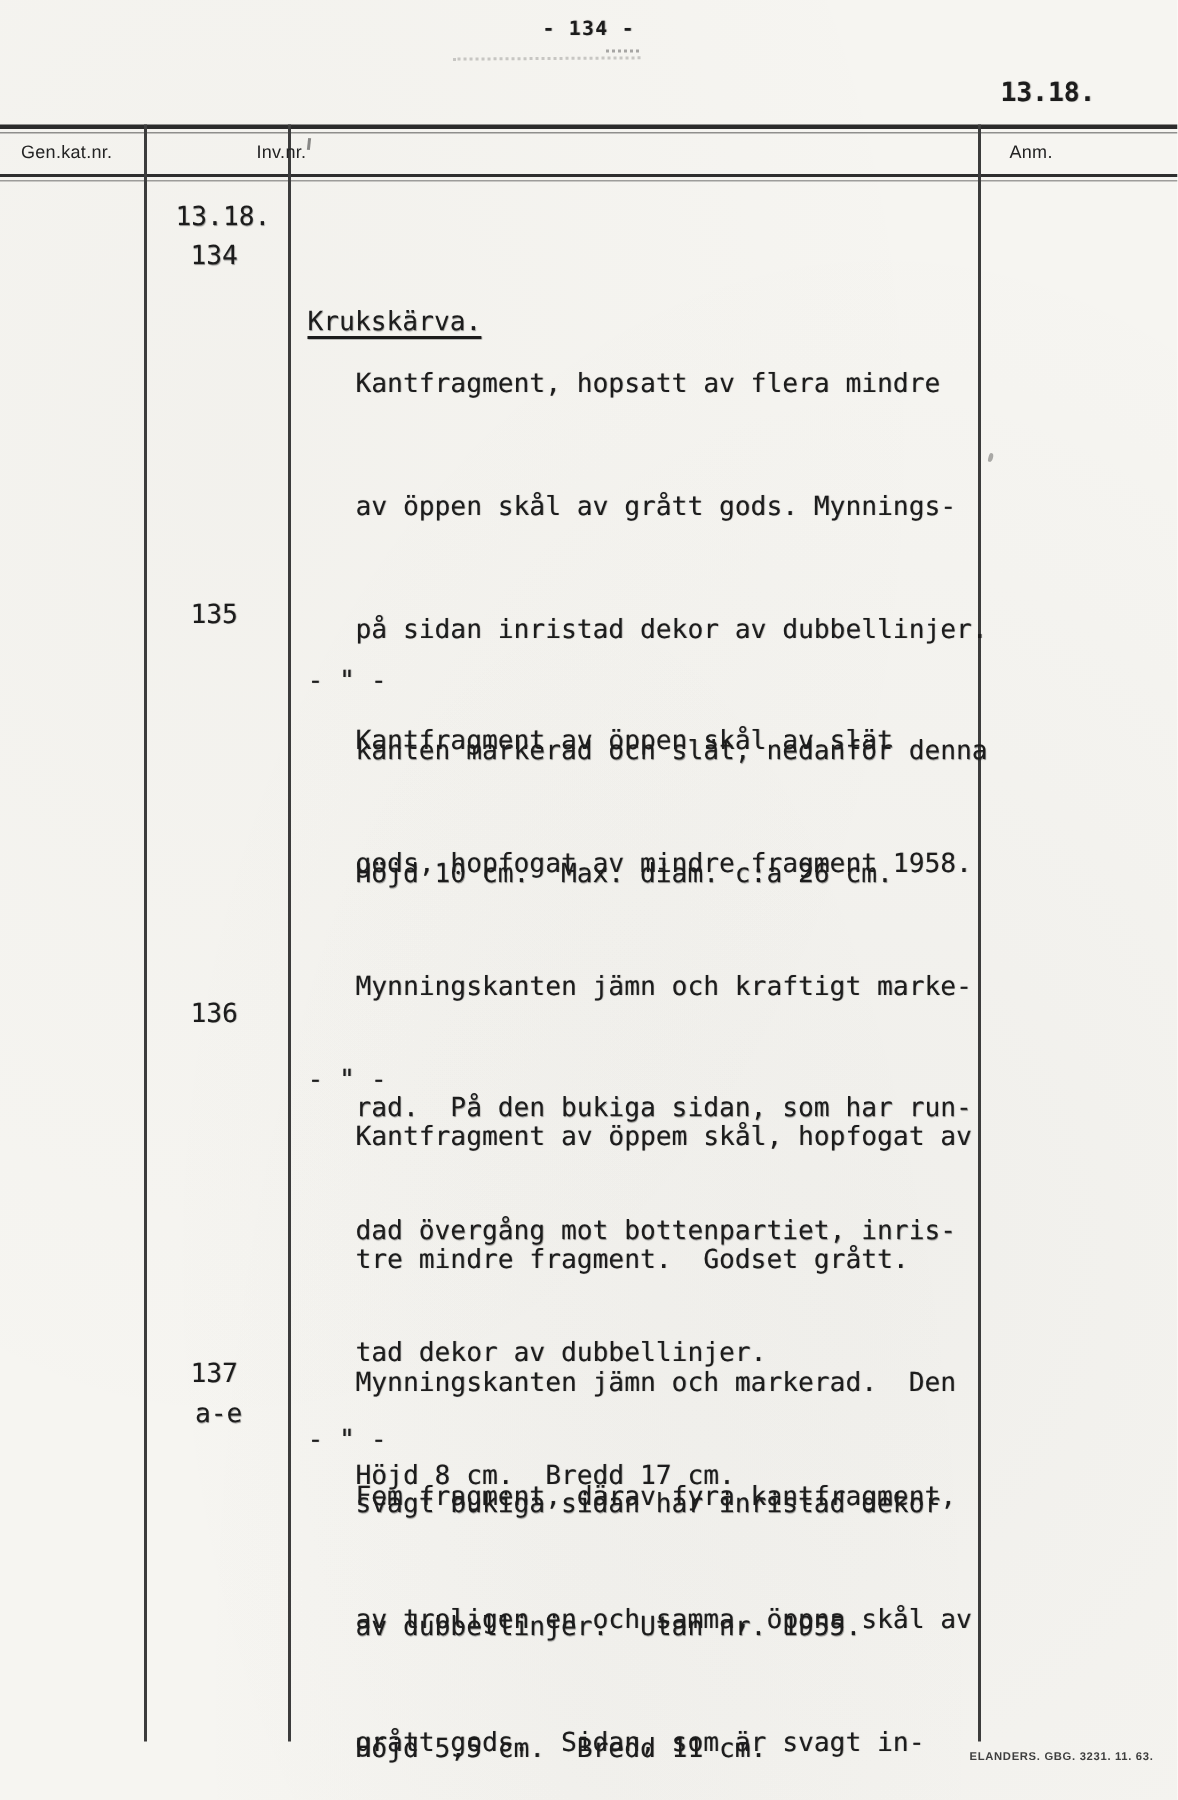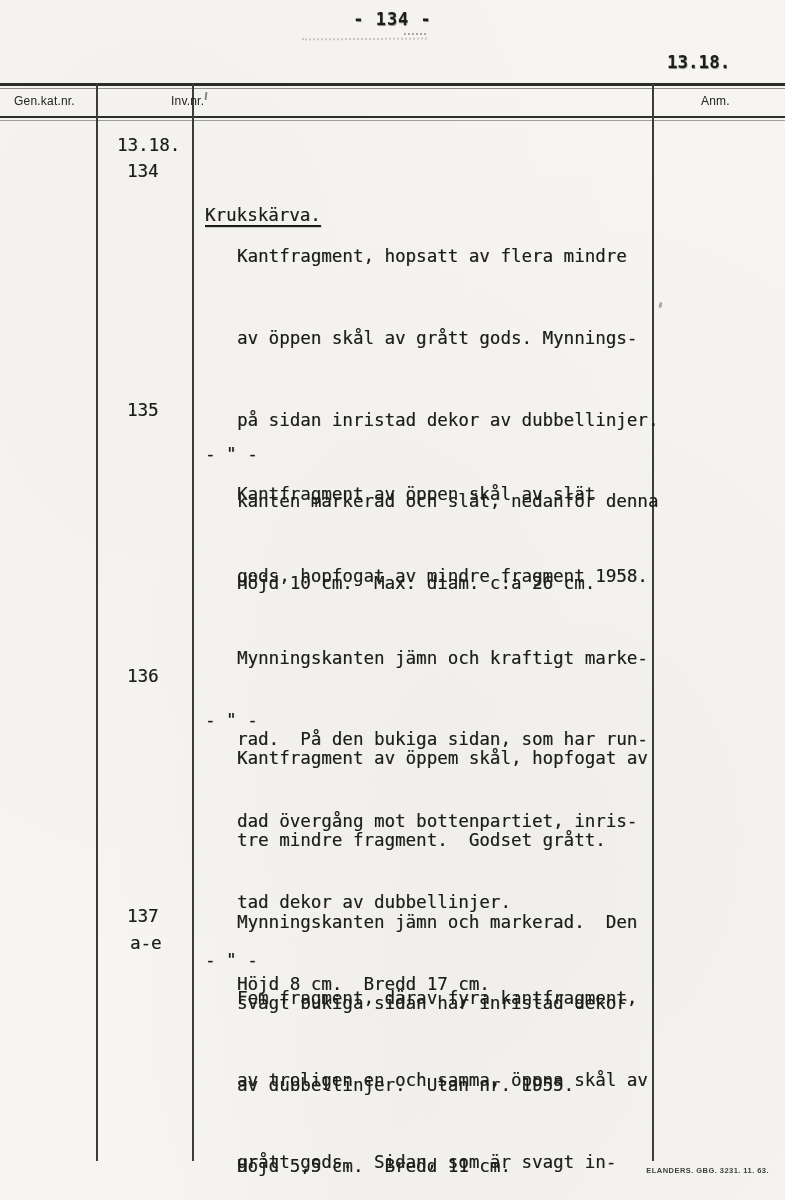--- a/index.html
+++ b/index.html
@@ -23,21 +23,21 @@
     font-size: 17.5px;
     line-height: 27.2px;
     white-space: pre;
     color: #1c1c1c;
     text-shadow: 0.4px 0.4px 0.6px rgba(25,25,25,0.45);
   }
   .page-number {
     position: absolute;
     left: 0; right: 0; top: 6px;
     text-align: center;
-    font-size: 17px;
+    font-size: 13px;
     font-weight: 700;
     letter-spacing: 1px;
     text-shadow: 0.5px 0.5px 0.7px rgba(25,25,25,0.5);
   }
   .section-ref {
     position: absolute;
     left: 667px; top: 49px;
     font-size: 17.5px;
     font-weight: 700;
     text-shadow: 0.5px 0.5px 0.7px rgba(25,25,25,0.5);
@@ -55,21 +55,21 @@
   .col-header {
     position: absolute;
     top: 94px;
     font-family: "Liberation Sans", sans-serif;
     font-size: 12px;
     color: #232323;
     letter-spacing: 0.2px;
   }
   .h-genkat { left: 14px; }
   .h-inv    { left: 124px; margin-left: 47px; }
-  .h-anm    { left: 701px; text-align: right; }
+  .h-anm    { left: 673px; text-align: right; }
 
   .section-label {
     position: absolute;
     left: 117px; top: 132px;
   }
   .entry { position: absolute; left: 0; width: 785px; }
   .entry .inv-nr   { position: absolute; left: 127px; top: 0; }
   .entry .inv-sfx  { position: absolute; left: 130px; top: 27px; }
   .entry .e-title  { position: absolute; left: 205px; top: 0; margin-top: 44px; }
   .title-underline {

